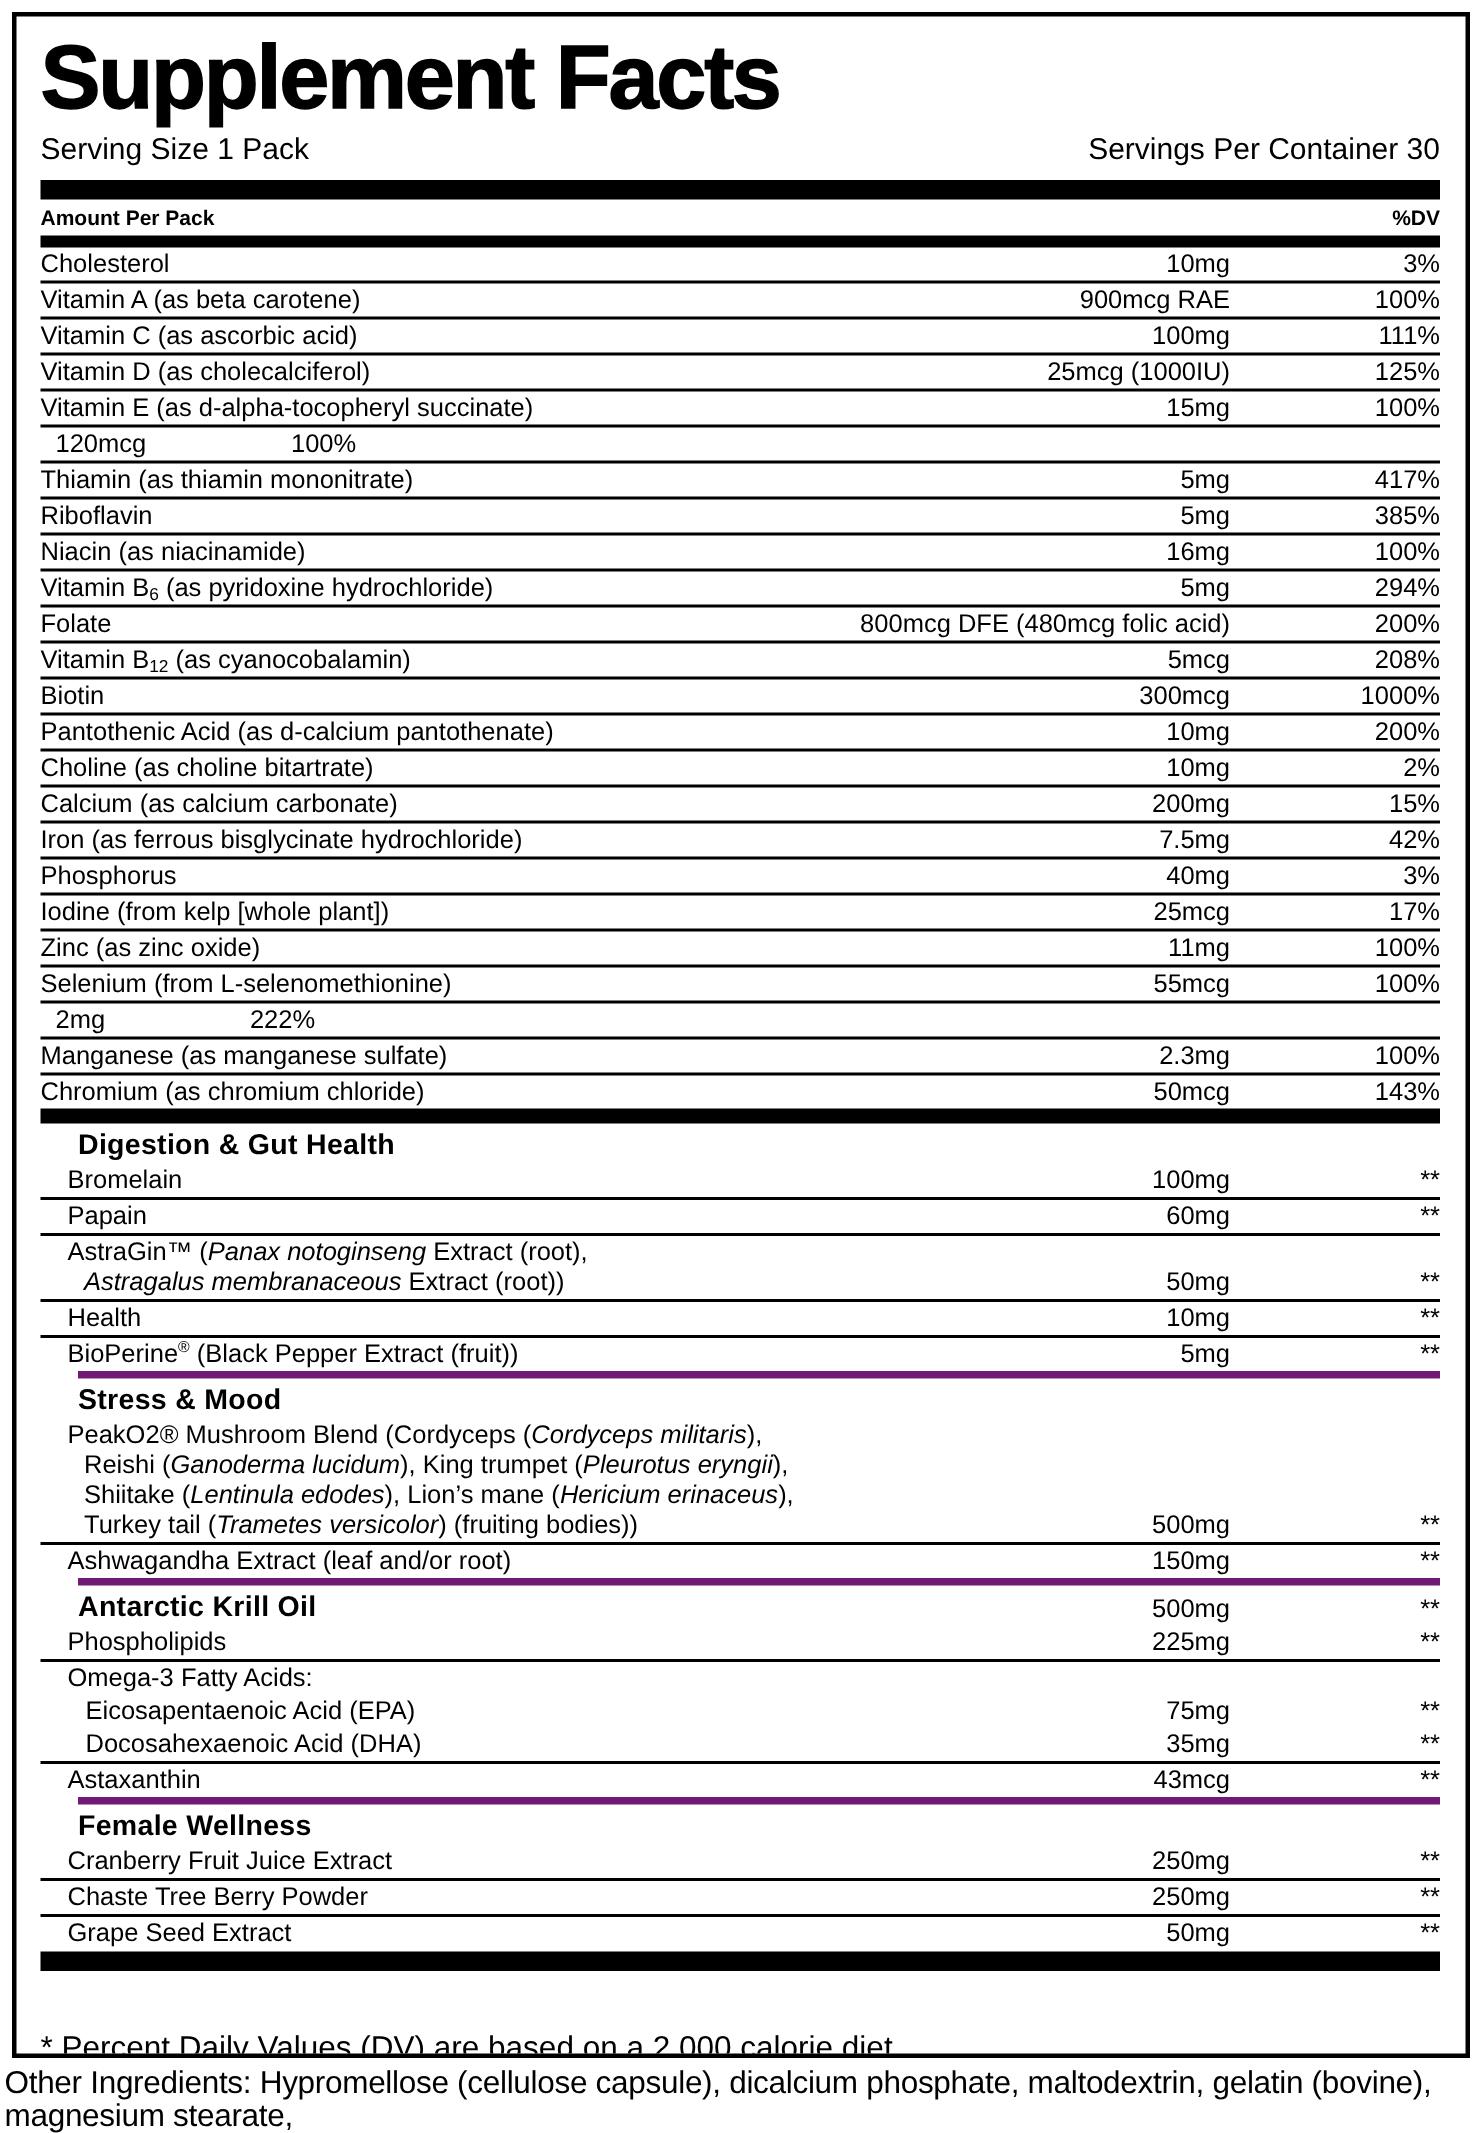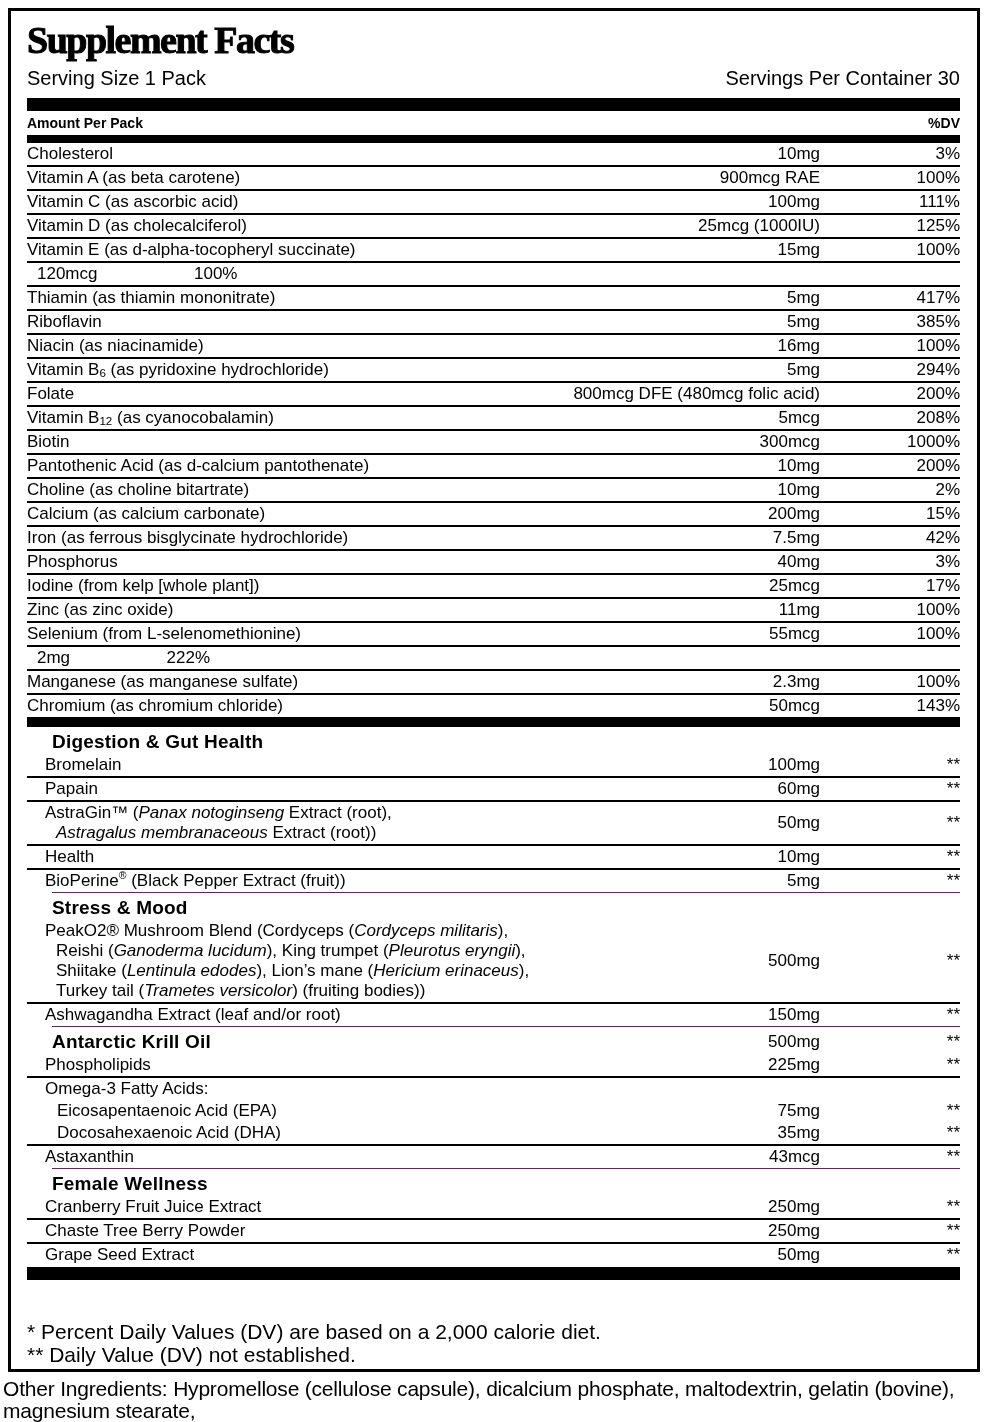--- a/index.html
+++ b/index.html
@@ -12,48 +12,47 @@
   }
   .label-box {
     position:absolute; left:8px; top:8px;
     width:972px; height:1364px;
     border:3px solid #000;
     background:#fff;
     padding:8px 17px 0 16px;
     overflow:hidden;
   }
   .title {
-    font-size:38px; font-weight:bold; line-height:1.02;
+    font-size:60px; font-weight:bold; line-height:1.02;
     letter-spacing:-1.5px;
     -webkit-text-stroke:1px #000;
     margin-top:2px;
-    font-family:Liberation Serif, serif;
   }
   .serving-row {
     display:flex; justify-content:space-between;
     font-size:20px; line-height:23px;
     margin:7px 0 8px;
   }
   .bar { background:#000; }
   .bar-top { height:13px; }
   .bar-mid { height:8px; }
   .bar-sec { height:10px; }
   .bar-bot { height:13px; margin-top:1px; }
   .col-head {
     display:flex; justify-content:space-between;
     font-weight:bold; font-size:14px; line-height:17px;
     padding:4px 0 3px;
   }
   .row {
-    display:flex; align-items:center;
+    display:flex; align-items:flex-end;
     font-size:17px; line-height:20px;
     padding:1px 0;
   }
   .sep-thin  { border-top:2px solid #000; }
-  .sep-thick { border-top:1px solid #701a75; }
+  .sep-thick { border-top:5px solid #701a75; }
   .row .name { flex:1; }
   .row .amt  { text-align:right; white-space:nowrap; padding-left:10px; }
   .row .dv   { width:140px; text-align:right; white-space:nowrap; }
   .name.ind0 { padding-left:0; }
   .name.ind1 { padding-left:29px; text-indent:-11px; }
   .name.ind2 { padding-left:41px; text-indent:-11px; }
   .heading-row { padding:4px 0 1px;margin-left:25px; }
   .heading-row .heading {
     flex:1; font-weight:bold; font-size:19px; line-height:22px;
     letter-spacing:.2px;

